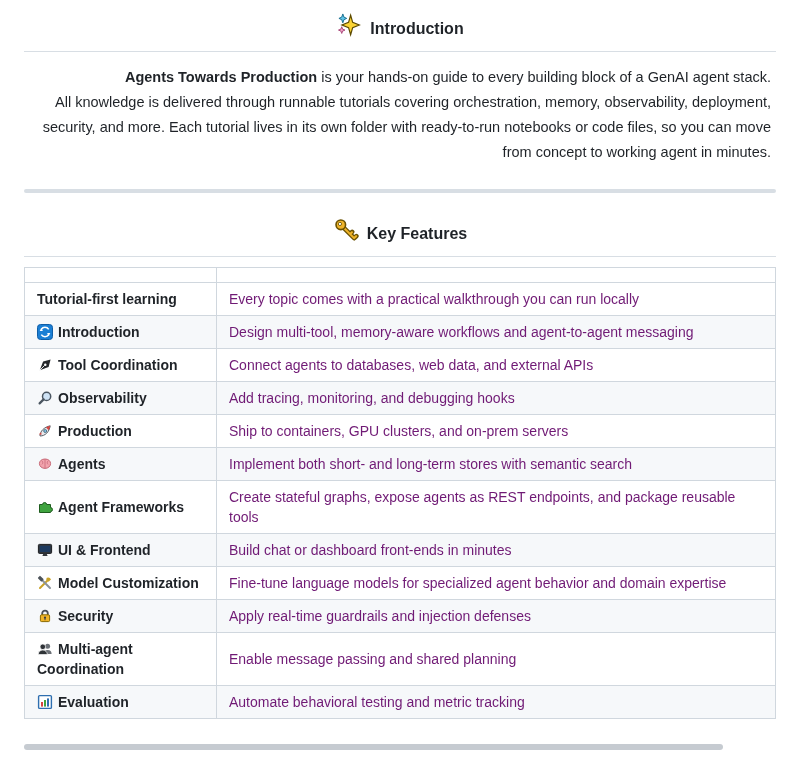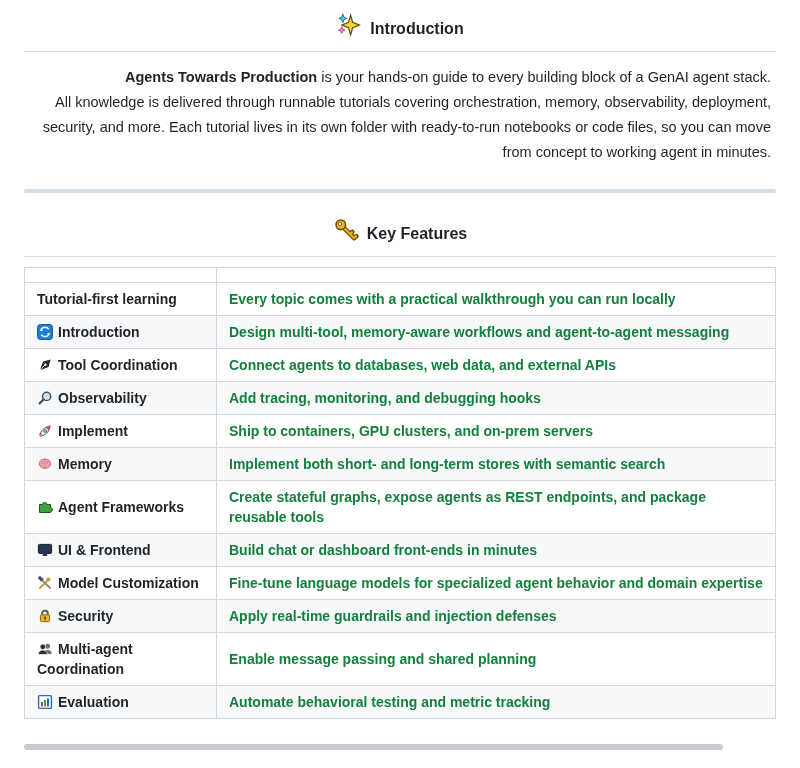--- a/index.html
+++ b/index.html
@@ -41,21 +41,21 @@
     width: 100%;
     border-collapse: collapse;
     margin-top: 10px;
     font-size: 14px;
     line-height: 20px;
   }
   th, td { border: 1px solid #d0d7de; }
   thead th { height: 15px; padding: 0; }
   td { padding: 6px 12px; vertical-align: middle; }
   td.feat { width: 192px; font-weight: 700; color: #1f2328; }
-  td.desc { color: #15803d; font-weight: 700; }
+  td.desc { color: #701a75; font-weight: 400; }
   tbody tr:nth-child(even) { background: #f6f8fa; }
   .icon { display: inline-block; vertical-align: -3px; margin-right: 5px; line-height: 0; }
   .icon svg { display: inline-block; }
   .h-scrollbar-track { margin-top: 25px; height: 6px; }
   .h-scrollbar-thumb {
     width: 93%;
     height: 6px;
     border-radius: 3px;
     background: #c6cbd1;
   }
@@ -131,30 +131,30 @@
         </td>
         <td class="desc">Add tracing, monitoring, and debugging hooks</td>
       </tr>
       <tr>
         <td class="feat">
           <span class="icon"><svg width="16" height="16" viewBox="0 0 16 16">
             <path d="M3 13 C3 8.2 7 4.2 13.2 2.8 C12.2 9 8.2 13 3 13 Z" fill="#e8eaed" stroke="#5a616a" stroke-width="1"></path>
             <path d="M13.2 2.8 C12.9 4.6 12.4 6 11.6 7.2 L9 4.6 C10.2 3.8 11.5 3.2 13.2 2.8 Z" fill="#d64541"></path>
             <circle cx="8.2" cy="8" r="1.5" fill="#7ec3e8" stroke="#45606f" stroke-width="0.8"></circle>
             <path d="M4.2 9.2 L1.8 11.2 L4.6 11.8 Z" fill="#d64541"></path>
-          </svg></span><span class="feat-label">Implement</span>
+          </svg></span><span class="feat-label">Production</span>
         </td>
         <td class="desc">Ship to containers, GPU clusters, and on-prem servers</td>
       </tr>
       <tr>
         <td class="feat">
           <span class="icon"><svg width="16" height="16" viewBox="0 0 16 16">
             <path d="M8 3 C11.3 3 13.6 5 13.6 7.6 C13.6 10.4 11 12.4 8 12.4 C5 12.4 2.4 10.4 2.4 7.6 C2.4 5 4.7 3 8 3 Z" fill="#f2a3ad" stroke="#c76a78" stroke-width="1"></path>
             <path d="M8 3.4 L8 12 M5 5 C6 6 6 7.4 5 8.4 M11 5 C10 6 10 7.4 11 8.4" fill="none" stroke="#c76a78" stroke-width="0.8"></path>
-          </svg></span><span class="feat-label">Memory</span>
+          </svg></span><span class="feat-label">Agents</span>
         </td>
         <td class="desc">Implement both short- and long-term stores with semantic search</td>
       </tr>
       <tr>
         <td class="feat">
           <span class="icon"><svg width="16" height="16" viewBox="0 0 16 16">
             <path d="M2.5 5.5 L5.6 5.5 A2 2 0 1 1 9.6 5.5 L13.5 5.5 L13.5 8.6 A2 2 0 1 1 13.5 12.6 L13.5 13.5 L2.5 13.5 Z" fill="#3fa33f" stroke="#1e5c1e" stroke-width="1"></path>
           </svg></span><span class="feat-label">Agent Frameworks</span>
         </td>
         <td class="desc">Create stateful graphs, expose agents as REST endpoints, and package reusable tools</td>

